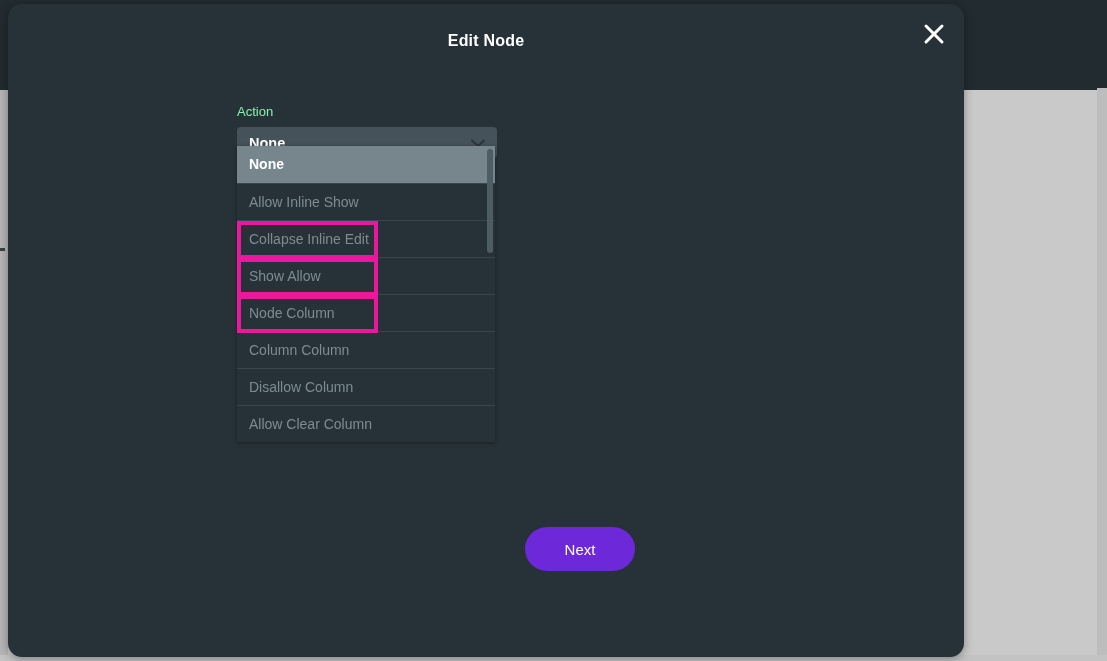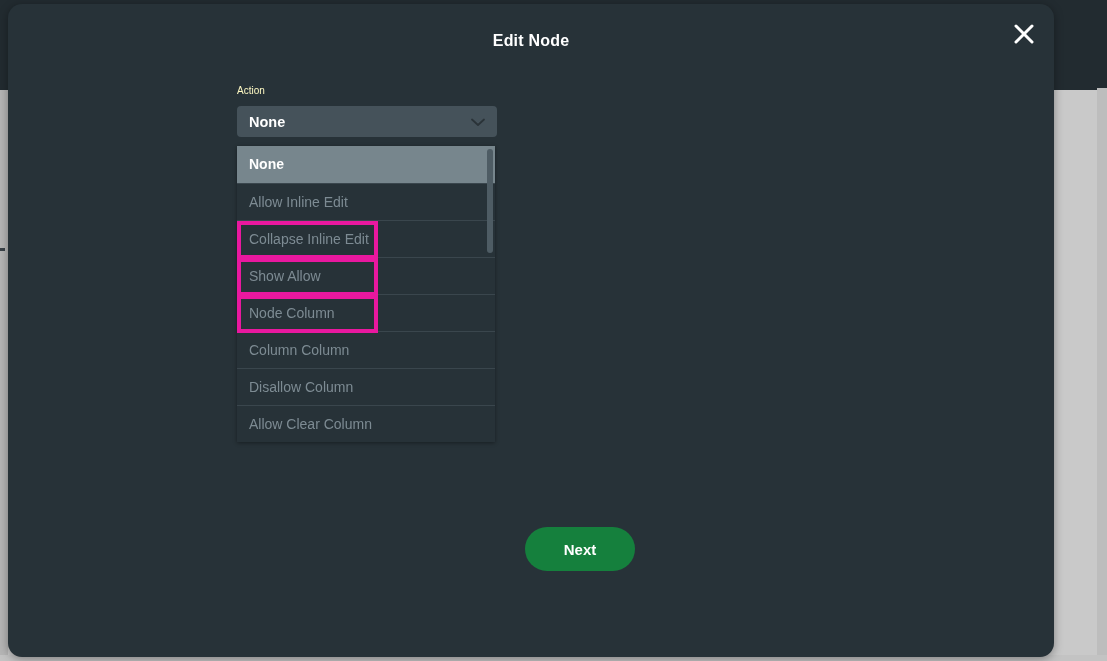--- a/index.html
+++ b/index.html
@@ -47,21 +47,21 @@
     left: 0; bottom: 0;
     width: 1107px; height: 6px;
     background: #c3c3c3;
   }
 
   
   #modal {
     position: absolute;
     left: 8px;
     top: 4px;
-    width: 1046px;
+    width: 956px;
     height: 653px;
     background: #273238;
     border-radius: 14px;
     box-shadow: 0 2px 10px rgba(0,0,0,.35);
     overflow: hidden;
   }
 
   #modal-header {
     position: relative;
     height: 76px;
@@ -102,25 +102,26 @@
   }
 
   #field-action {
     position: absolute;
     left: 229px;
     top: 2px;
     width: 260px;
   }
 
   .field-label {
-    color: #fef9c3;
-    font-size: 10px;
+    color: #86efac;
+    font-size: 13px;
     line-height: 18px;
     margin-bottom: 6px;
     display: block;
+    margin-top: 21px;
   }
 
   
   #action-select {
     position: relative;
     width: 260px;
     height: 31px;
     background: #45525a;
     border: none;
     border-radius: 4px;
@@ -201,27 +202,26 @@
     width: 1092px;
     height: 130px;
   }
   #next-button {
     position: absolute;
     left: 517px;
     top: 0px;
     width: 110px;
     height: 44px;
     border-radius: 22px;
-    background: #15803d;
+    background: #6d28d9;
     color: #ffffff;
     font-size: 15px;
     font-family: "Liberation Sans", sans-serif;
     border: none;
     cursor: pointer;
-    font-weight: bold;
   }
 </style>
 </head>
 <body>
 
 <div id="app-backdrop">
   <div class="bg-dark-top"></div>
   <div class="bg-left-strip"></div>
   <div class="bg-left-dark"></div>
   <div class="bg-right-strip"></div>
@@ -253,21 +253,21 @@
         </span>
       </div>
     </div>
 
     <div id="action-options">
 
       <div class="option-row selected">
           <span>None</span>
         </div>
         <div class="option-row">
-          <span>Allow Inline Edit</span>
+          <span>Allow Inline Show</span>
         </div>
         <div class="option-row">
           <span>Collapse Inline Edit</span>
         </div>
         <div class="option-row">
           <span>Show Allow</span>
         </div>
         <div class="option-row">
           <span>Node Column</span>
         </div>

